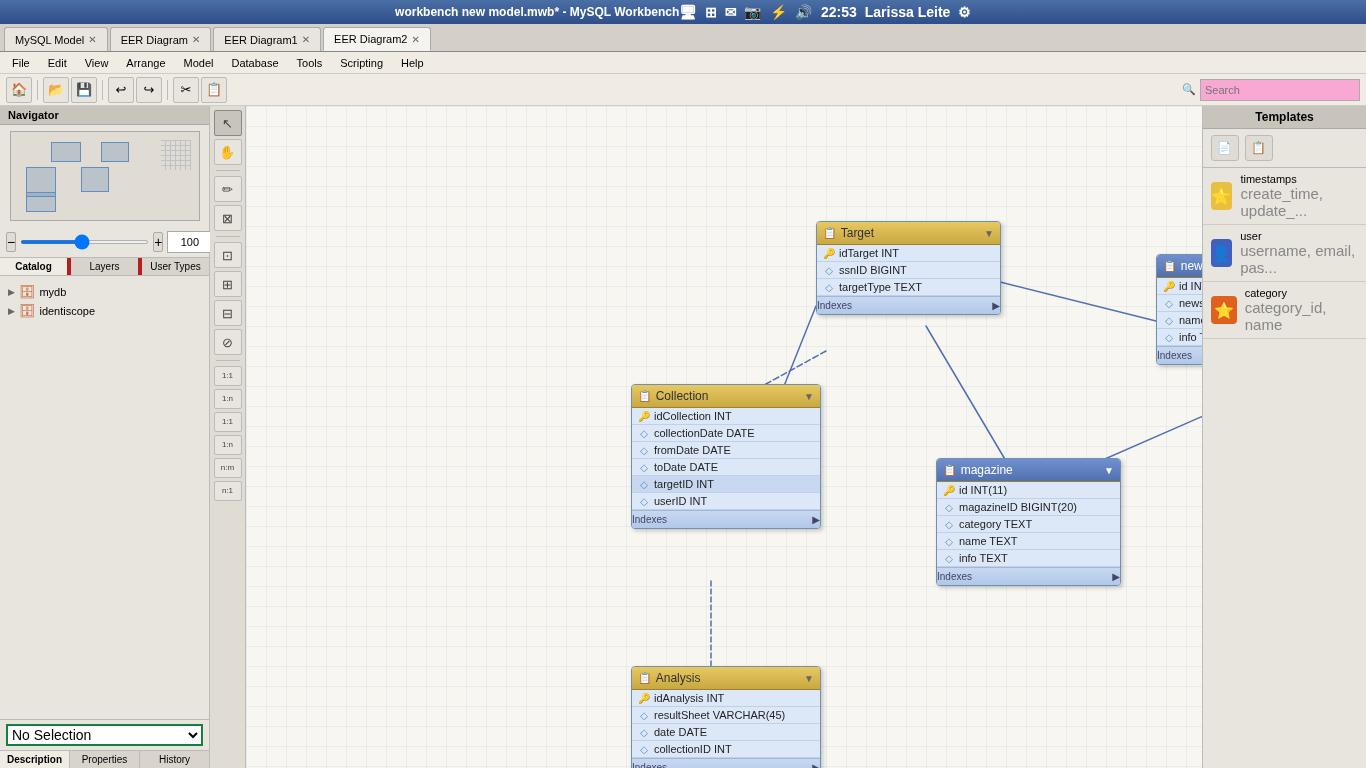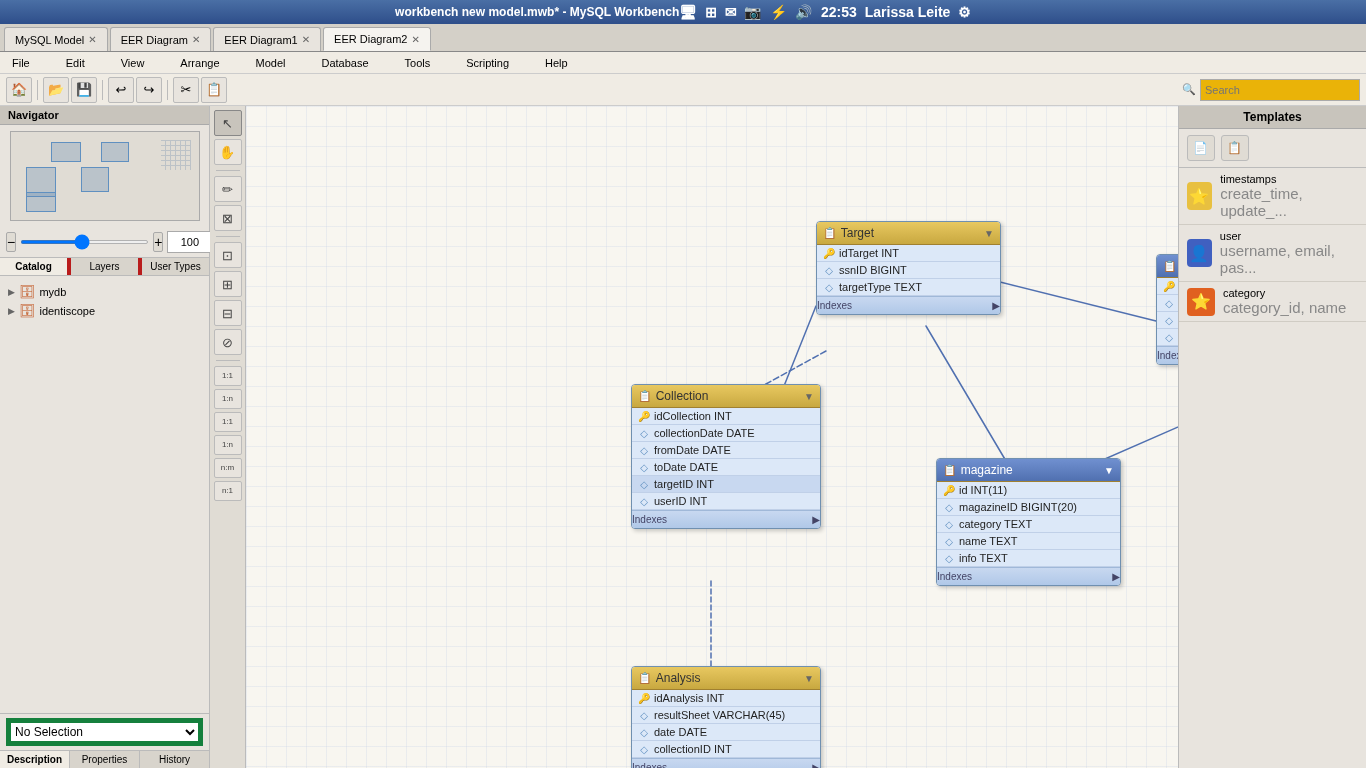--- a/index.html
+++ b/index.html
@@ -50,21 +50,21 @@
     .tab .close-x { color: #666; font-size: 10px; }
 
     
     #menubar {
       height: 22px;
       background: #f0ece4;
       display: flex;
       align-items: center;
       padding: 0 4px;
       border-bottom: 1px solid #ccc;
-      gap: 20px;
+      gap: 2px;
     }
     .menu-item {
       padding: 2px 8px;
       font-size: 11px;
       cursor: pointer;
       border-radius: 2px;
     }
 
     
     #toolbar {
@@ -93,21 +93,21 @@
       margin-left: auto;
       display: flex;
       align-items: center;
     }
     .toolbar-search input {
       height: 22px;
       width: 160px;
       border: 1px solid #aaa;
       padding: 0 4px;
       font-size: 11px;
-      background: #eab308;
+      background: #f9a8d4;
     }
 
     
     #main {
       display: flex;
       height: calc(768px - 24px - 28px - 22px - 32px);
     }
 
     
     #left-panel {
@@ -219,23 +219,23 @@
     .tree-arrow { font-size: 9px; color: #666; }
     .tree-icon { color: #c0501a; font-size: 13px; }
 
     
     #selection-area {
       padding: 4px 6px;
       border-top: 1px solid #bbb;
     }
     #selection-area select {
       width: 100%;
-      height: 28px;
-      font-size: 12px;
-      border: 5px solid #15803d;
+      height: 22px;
+      font-size: 14px;
+      border: 2px solid #15803d;
       background: white;
     }
 
     
     #bottom-tabs {
       display: flex;
       border-top: 1px solid #bbb;
       background: #d8d4cc;
     }
     .bottom-tab {
@@ -359,21 +359,21 @@
     #relations-svg {
       position: absolute;
       top: 0; left: 0;
       width: 100%;
       height: 100%;
       pointer-events: none;
     }
 
     
     #right-panel {
-      width: 188px;
+      width: 164px;
       background: #e8e4de;
       border-left: 1px solid #bbb;
       display: flex;
       flex-direction: column;
       flex-shrink: 0;
     }
     #right-panel-header {
       background: #c8c4bc;
       padding: 4px 8px;
       font-size: 12px;

